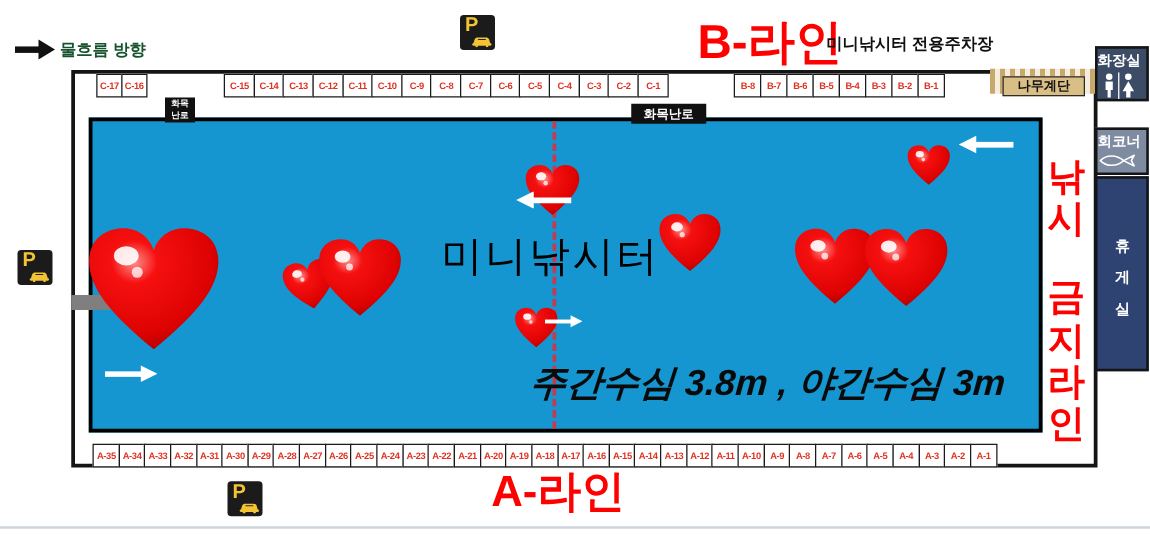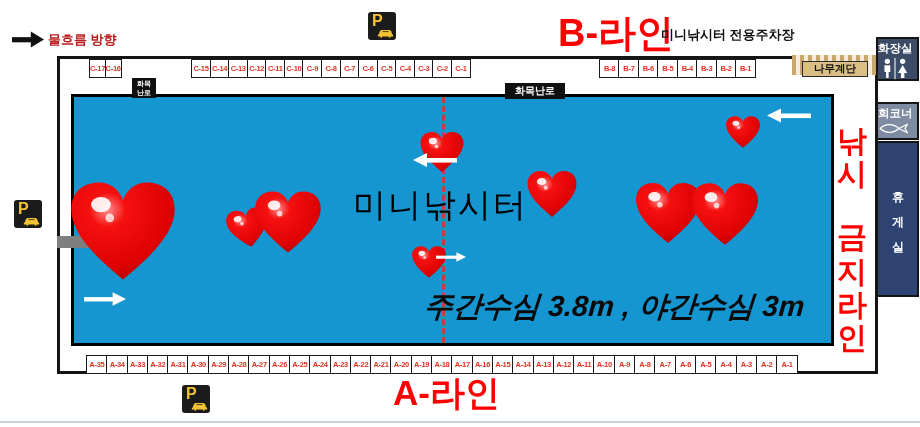--- a/index.html
+++ b/index.html
@@ -18,32 +18,32 @@
   .depth-note{left:424px;top:287px;font-size:29px;font-style:italic;font-weight:600;color:#0a0a0a;white-space:nowrap;transform:skewX(-4deg);z-index:6;}
   .dashed-line{left:442px;top:97px;height:246px;width:0;border-left:3px dashed #C43A4E;z-index:2;}
 
   
   .cells{display:flex;height:19px;z-index:4;}
   .cells .cell{
     flex:1 1 0;background:#fff;border:1.5px solid #1a1a1a;margin-left:-1.5px;
     color:#E03222;font-size:7.5px;font-weight:bold;letter-spacing:-0.3px;
     display:flex;align-items:center;justify-content:center;white-space:nowrap;box-sizing:border-box;
   }
-  .cells .cell:first-child{margin-left:12px;}
+  .cells .cell:first-child{margin-left:0;}
   .c-left{left:77px;top:59px;width:41px;}
-  .c-right{left:179px;top:59px;width:292px;}
+  .c-right{left:179px;top:59px;width:356px;}
   .b-row{left:587px;top:59px;width:169px;}
   .a-row{left:74px;top:355px;width:724px;}
 
   
   .line-label{font-weight:bold;color:#FF0000;font-size:38px;white-space:nowrap;letter-spacing:0;}
   .c-line-label{left:114px;top:8px;}
   .b-line-label{left:558px;top:8px;}
   .a-line-label{left:393px;top:370px;font-size:35px;}
-  .flow-label{left:48px;top:31px;font-size:13px;font-weight:bold;color:#b91c1c;white-space:nowrap;}
+  .flow-label{left:48px;top:31px;font-size:13px;font-weight:bold;color:#14532d;white-space:nowrap;}
   .parkinglot-label{left:661px;top:26px;font-size:13px;font-weight:bold;color:#111;white-space:nowrap;}
 
   
   .pk{width:28px;height:28px;background:#1b1b1b;border-radius:3px;z-index:5;}
   .pk-p{position:absolute;left:4px;top:0px;color:#F2C434;font-weight:bold;font-size:16px;font-family:"Liberation Sans",sans-serif;}
   .pk-car{position:absolute;right:2px;bottom:2px;width:17px;height:10px;}
   .pk-top{left:368px;top:12px;}
   .pk-left{left:14px;top:200px;}
   .pk-bottom{left:182px;top:385px;}
 

